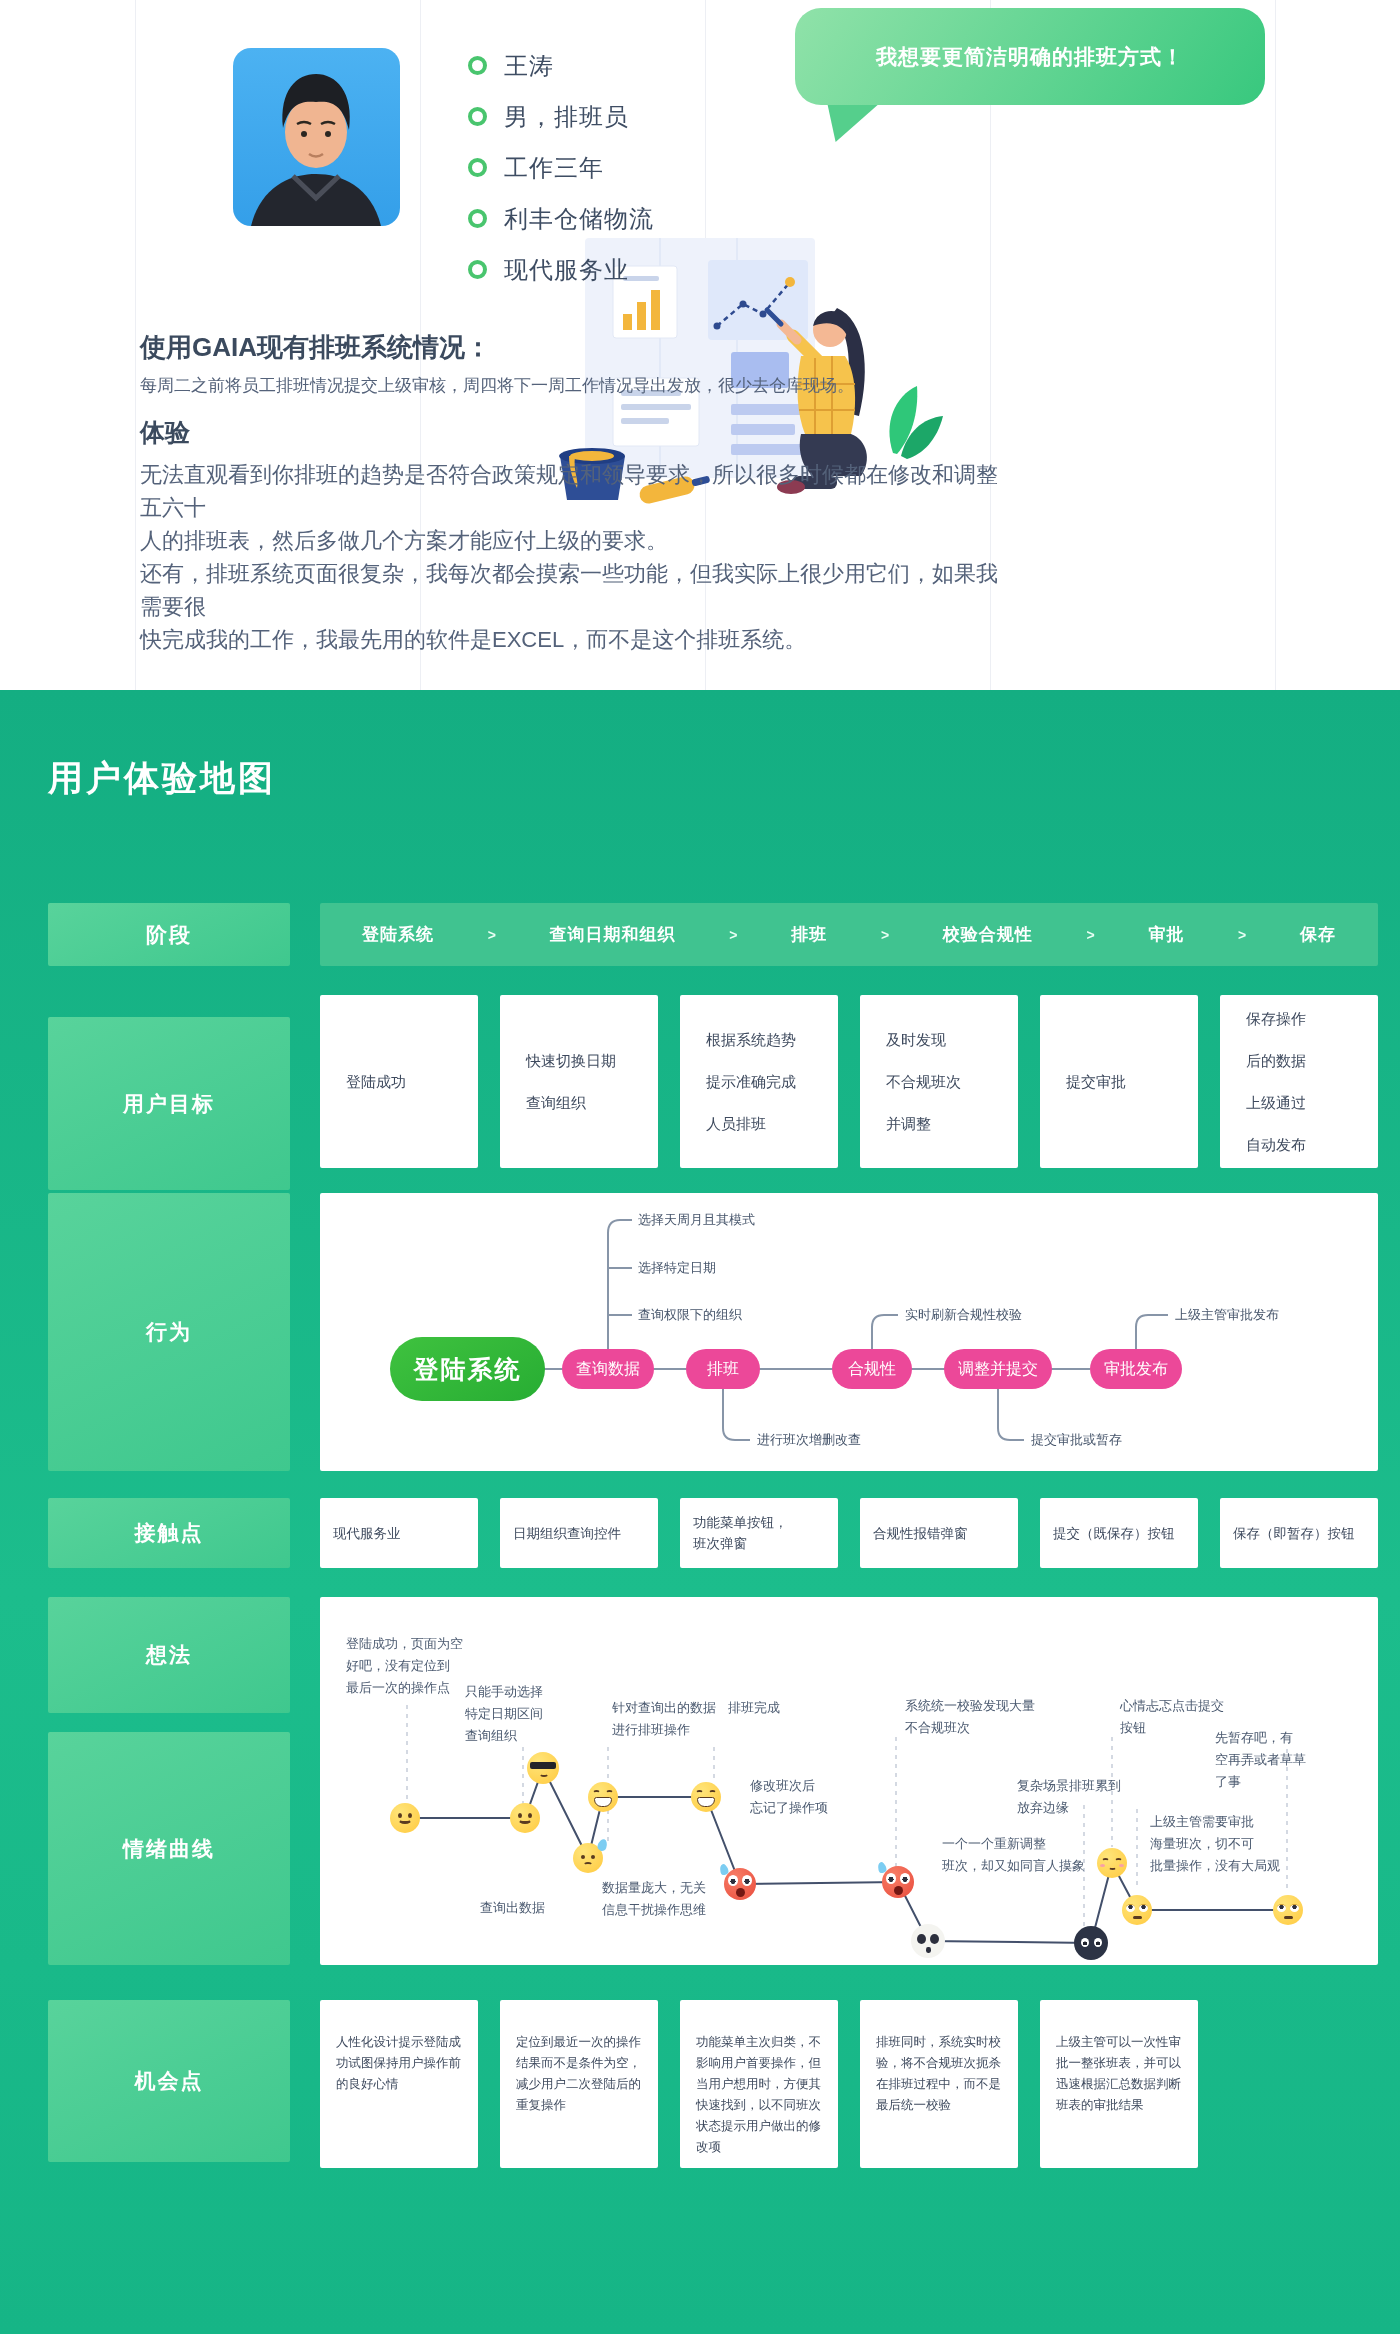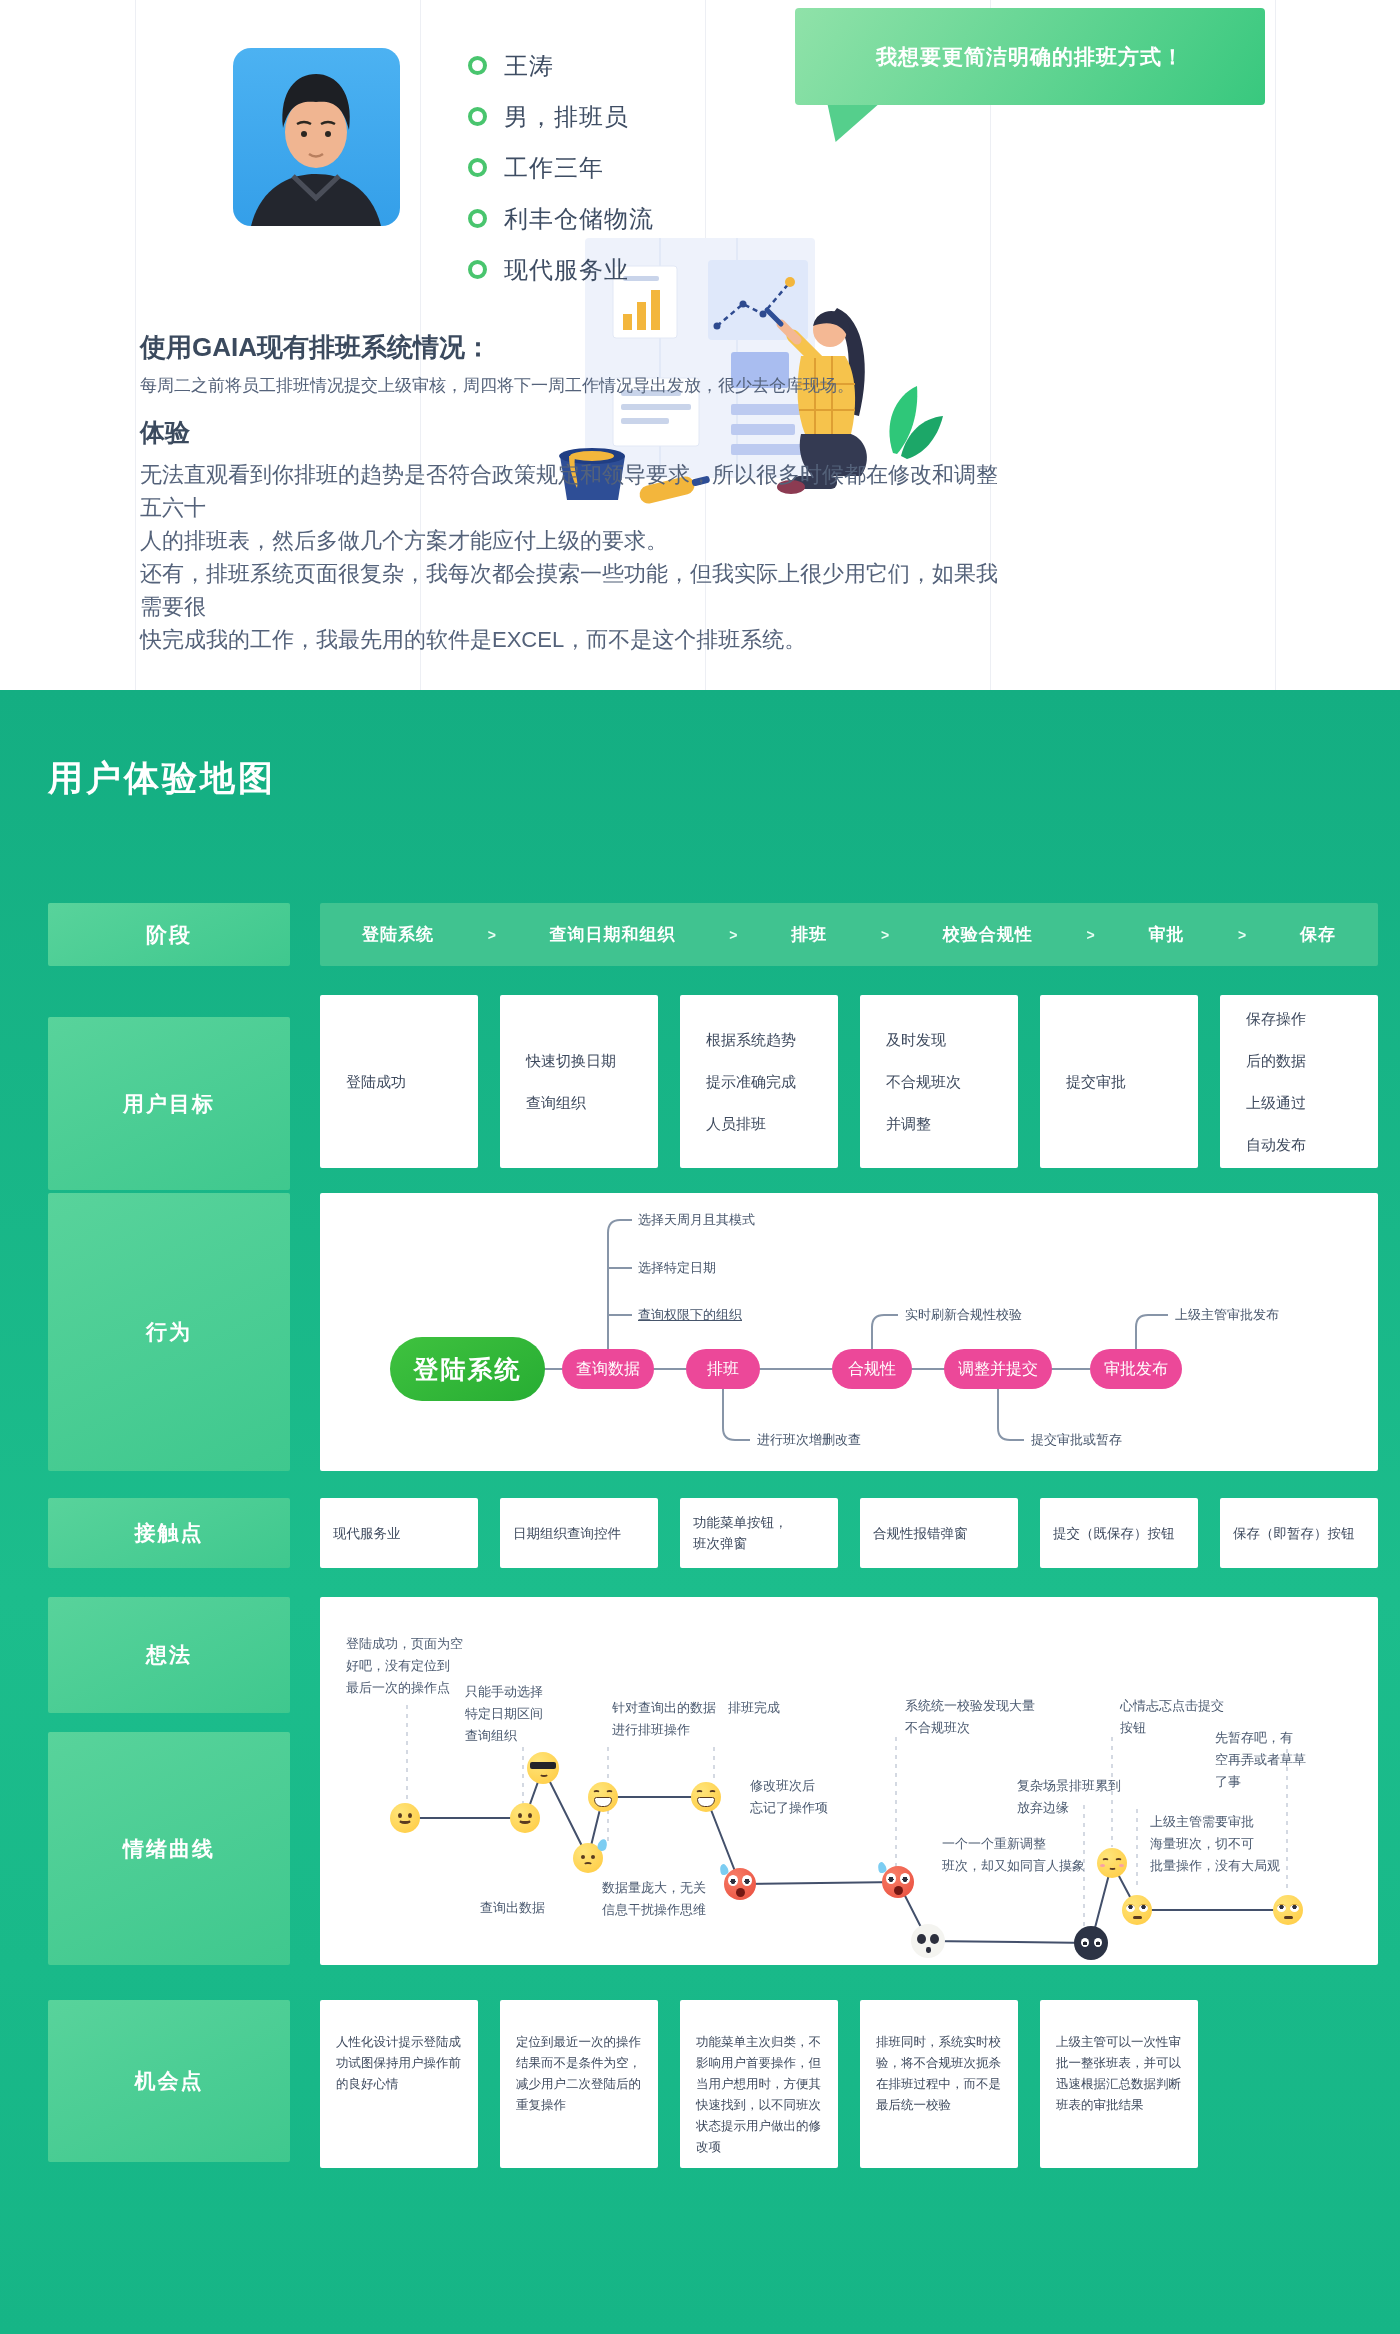--- a/index.html
+++ b/index.html
@@ -6,21 +6,21 @@
   body{font-family:"Liberation Sans","DejaVu Sans",sans-serif;}
   .page{position:relative;width:1400px;height:2334px;background:#ffffff;overflow:hidden;}
 
   
   .vguide{position:absolute;top:0;width:1px;height:690px;background:#edeff4;z-index:0;}
   .photo{position:absolute;left:233px;top:48px;width:167px;height:178px;border-radius:18px;overflow:hidden;background:linear-gradient(180deg,#4cb2f2,#349fe9);z-index:2;}
   .bullets{position:absolute;left:468px;top:40px;z-index:2;}
   .bullet-item{display:flex;align-items:center;height:51px;}
   .bullet-ring{width:11px;height:11px;border:4px solid #49c56e;border-radius:50%;margin-right:17px;flex:none;}
   .bullet-text{font-size:24px;color:#3e4d63;font-weight:500;letter-spacing:1px;}
-  .bubble{position:absolute;left:795px;top:8px;width:470px;height:97px;border-radius:4px;background:linear-gradient(125deg,#90e2a9,#38c87e);display:flex;align-items:center;justify-content:center;z-index:2;}
+  .bubble{position:absolute;left:795px;top:8px;width:470px;height:97px;border-radius:26px;background:linear-gradient(125deg,#90e2a9,#38c87e);display:flex;align-items:center;justify-content:center;z-index:2;}
   .bubble-text{color:#fff;font-size:21px;font-weight:bold;letter-spacing:1px;}
   .bubble-tail{position:absolute;left:827px;top:102px;width:54px;height:40px;background:#55cf8c;clip-path:polygon(0 0,100% 0,16% 100%);z-index:1;}
   .usage-heading{position:absolute;left:140px;top:330px;font-size:26px;font-weight:bold;color:#3b4a5e;z-index:2;}
   .usage-body{position:absolute;left:140px;top:374px;font-size:17px;color:#54627a;z-index:2;}
   .exp-heading{position:absolute;left:140px;top:416px;font-size:25px;font-weight:bold;color:#3b4a5e;z-index:2;}
   .exp-body{position:absolute;left:140px;top:458px;width:860px;font-size:22px;line-height:33px;color:#54627a;white-space:pre-line;z-index:2;}
   .illu{position:absolute;left:545px;top:228px;z-index:1;}
 
   
   .map-bg{position:absolute;left:0;top:690px;width:1400px;height:1644px;background:linear-gradient(180deg,#14ae82 0%,#1cbd8c 55%,#16b586 100%);}
@@ -271,21 +271,21 @@
       </g>
     </svg>
   <div class="flow-start" style="left: 70px; top: 144px; width: 155px; height: 64px;">登陆系统</div>
       <div class="flow-node" style="left: 288px; top: 176px; width: 92px;">查询数据</div>
       <div class="flow-node" style="left: 403px; top: 176px; width: 74px;">排班</div>
       <div class="flow-node" style="left: 552px; top: 176px; width: 80px;">合规性</div>
       <div class="flow-node" style="left: 678px; top: 176px; width: 108px;">调整并提交</div>
       <div class="flow-node" style="left: 816px; top: 176px; width: 92px;">审批发布</div>
       <div class="flow-note" style="left: 318px; top: 27px;">选择天周月且其模式</div>
       <div class="flow-note" style="left: 318px; top: 75px;">选择特定日期</div>
-      <div class="flow-note" style="left: 318px; top: 122px; text-decoration: underline;">查询权限下的组织</div>
+      <div class="flow-note" style="left: 318px; top: 122px;">查询权限下的组织</div>
       <div class="flow-note" style="left: 437px; top: 247px;">进行班次增删改查</div>
       <div class="flow-note" style="left: 585px; top: 122px;">实时刷新合规性校验</div>
       <div class="flow-note" style="left: 711px; top: 247px;">提交审批或暂存</div>
       <div class="flow-note" style="left: 855px; top: 122px;">上级主管审批发布</div>
     </div>
 
   <div class="cards-row row-touch" id="touch-row">
       <div class="card touch-card">
         <div class="touch-line">现代服务业</div>
       </div>

